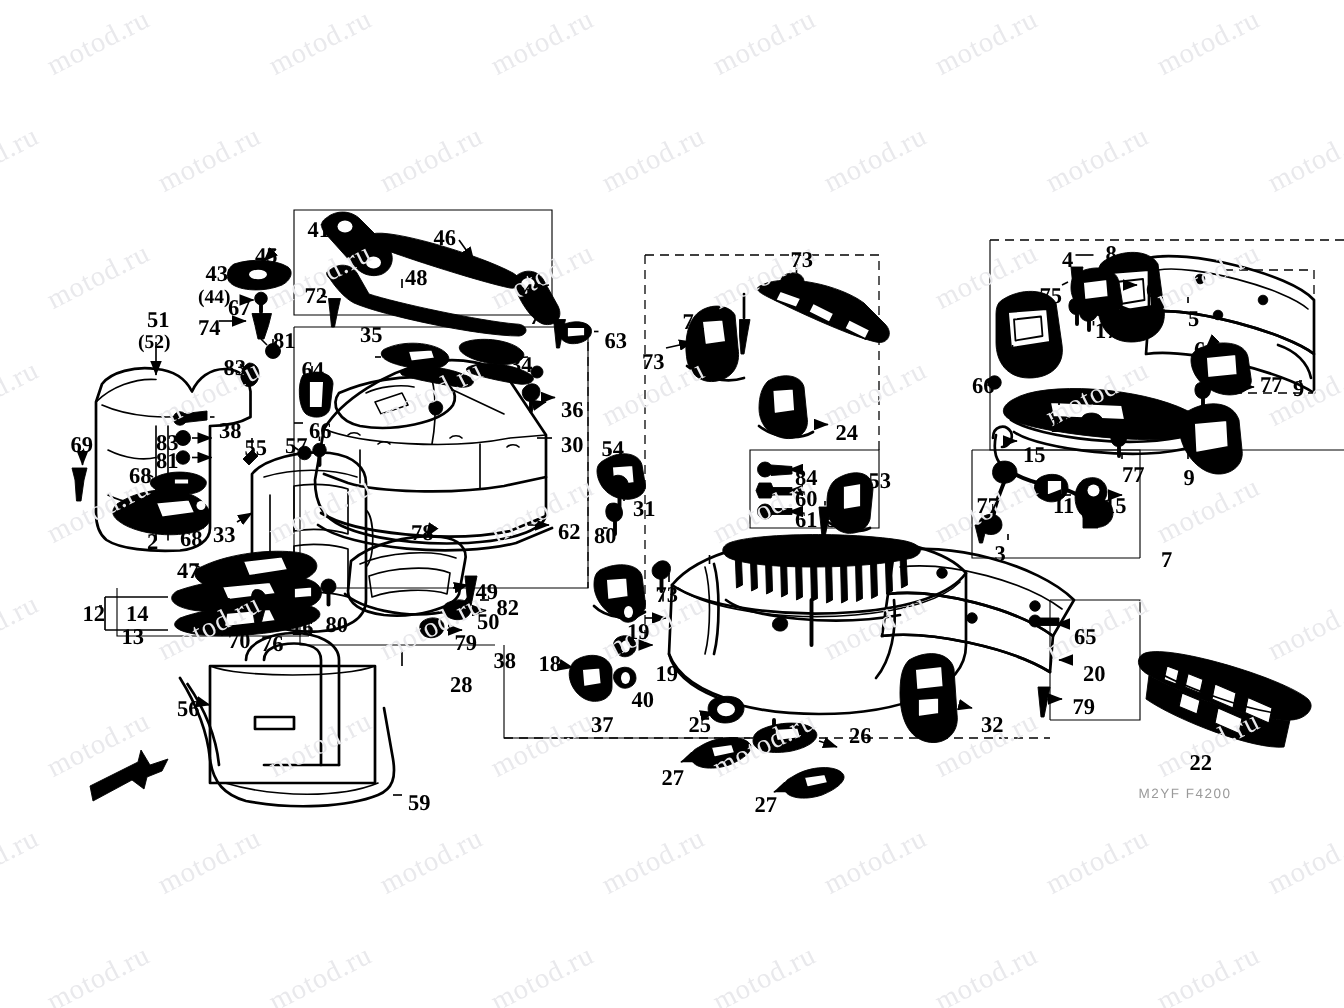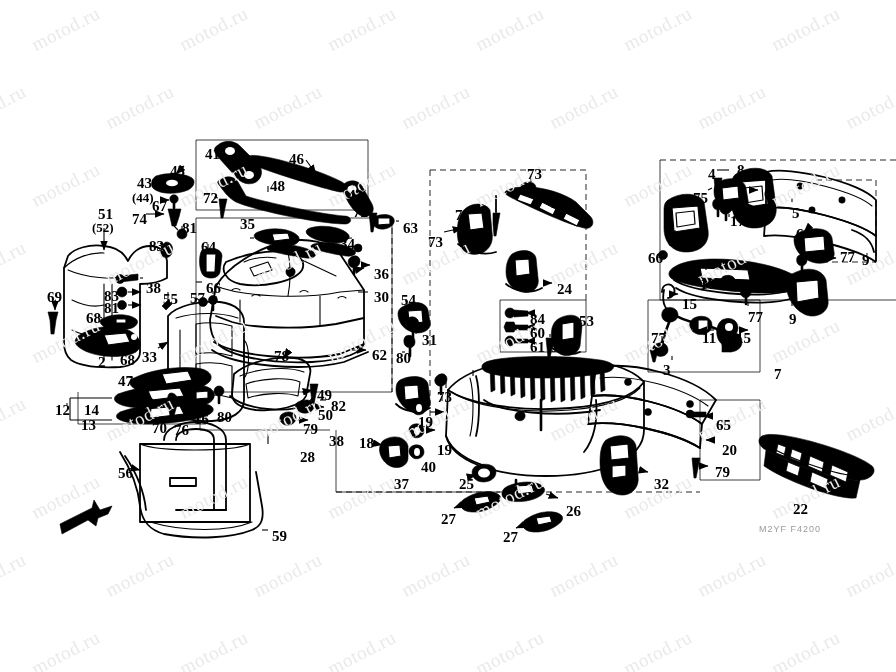--- a/index.html
+++ b/index.html
@@ -824,21 +824,21 @@
       <div class="lbl" style="left: 530px; top: 312px;">84</div>
       <div class="lbl" style="left: 530px; top: 326px;">60</div>
       <div class="lbl" style="left: 530px; top: 340px;">61</div>
       <div class="lbl" style="left: 551px; top: 340px;">58</div>
       <div class="lbl" style="left: 579px; top: 314px;">53</div>
       <div class="lbl" style="left: 437px; top: 390px;">73</div>
       <div class="lbl" style="left: 418px; top: 415px;">19</div>
       <div class="lbl" style="left: 459px; top: 477px;">25</div>
       <div class="lbl" style="left: 441px; top: 512px;">27</div>
       <div class="lbl" style="left: 503px; top: 530px;">27</div>
-      <div class="lbl" style="left: 566px; top: 504px; text-align: center;">26</div>
+      <div class="lbl" style="left: 566px; top: 484px; text-align: center;">26</div>
       <div class="lbl" style="left: 654px; top: 477px;">32</div>
       <div class="lbl" style="left: 716px; top: 418px;">65</div>
       <div class="lbl" style="left: 722px; top: 443px;">20</div>
       <div class="lbl" style="left: 715px; top: 465px;">79</div>
       <div class="lbl" style="left: 793px; top: 485px; margin-top: 17px;">22</div>
       <div class="lbl" style="left: 708px; top: 167px;">4</div>
       <div class="lbl" style="left: 737px; top: 163px;">8</div>
       <div class="lbl" style="left: 693px; top: 191px;">75</div>
       <div class="lbl" style="left: 764px; top: 187px;">6</div>
       <div class="lbl" style="left: 761px; top: 206px;">77</div>

